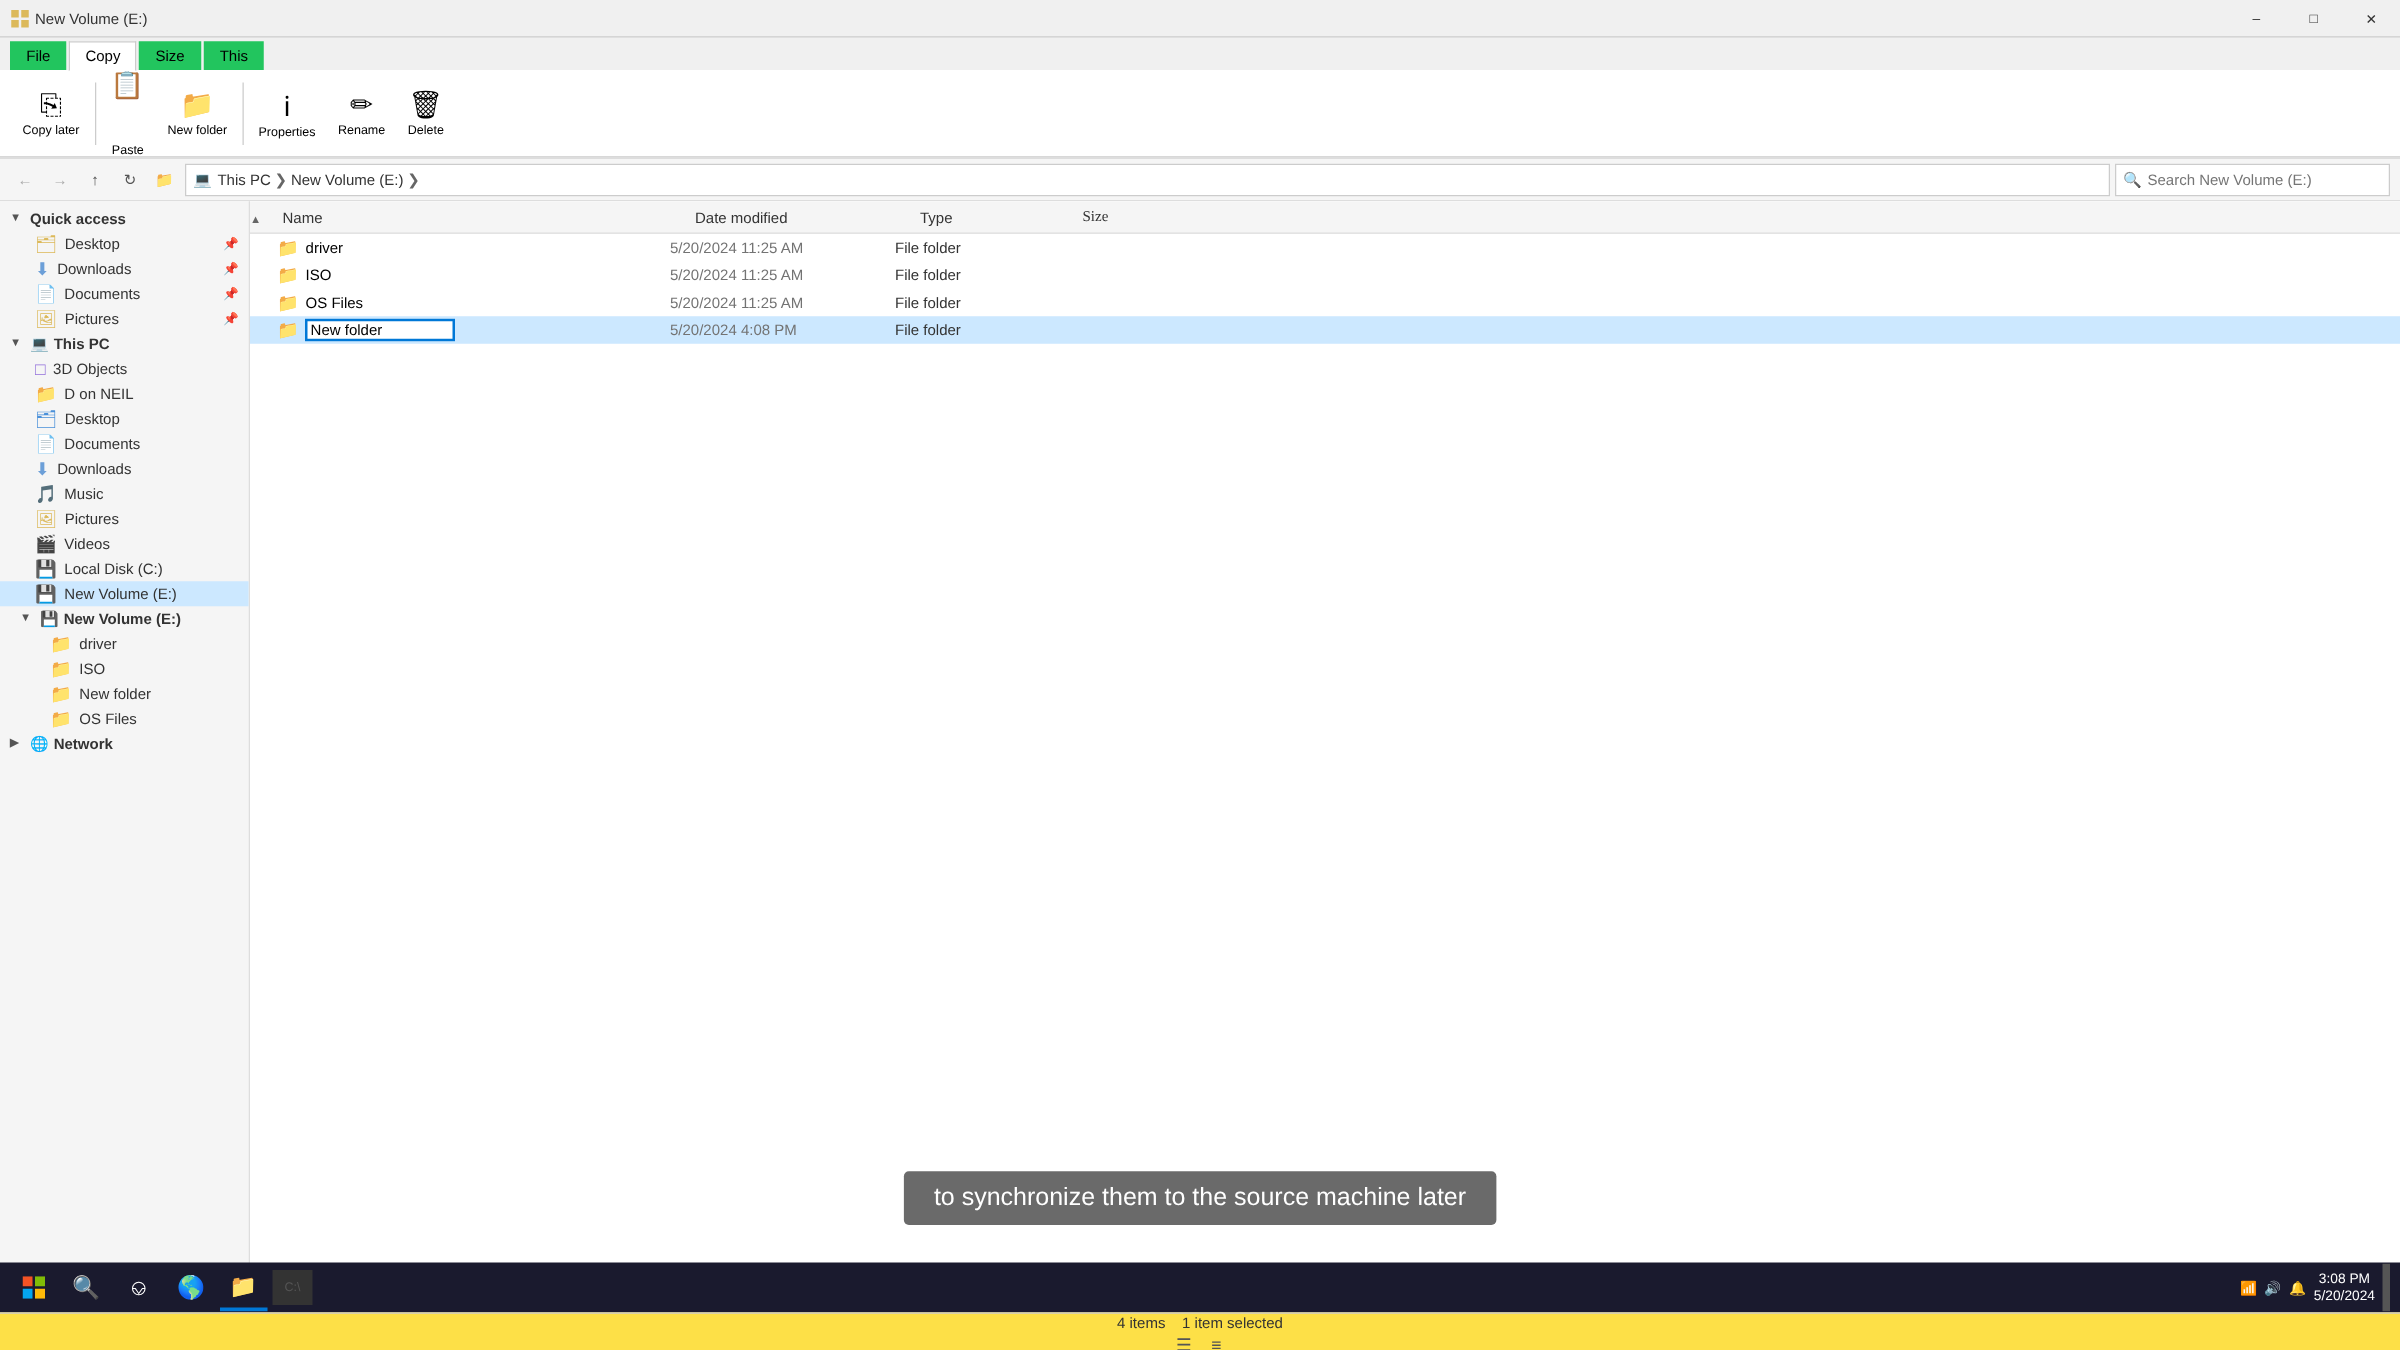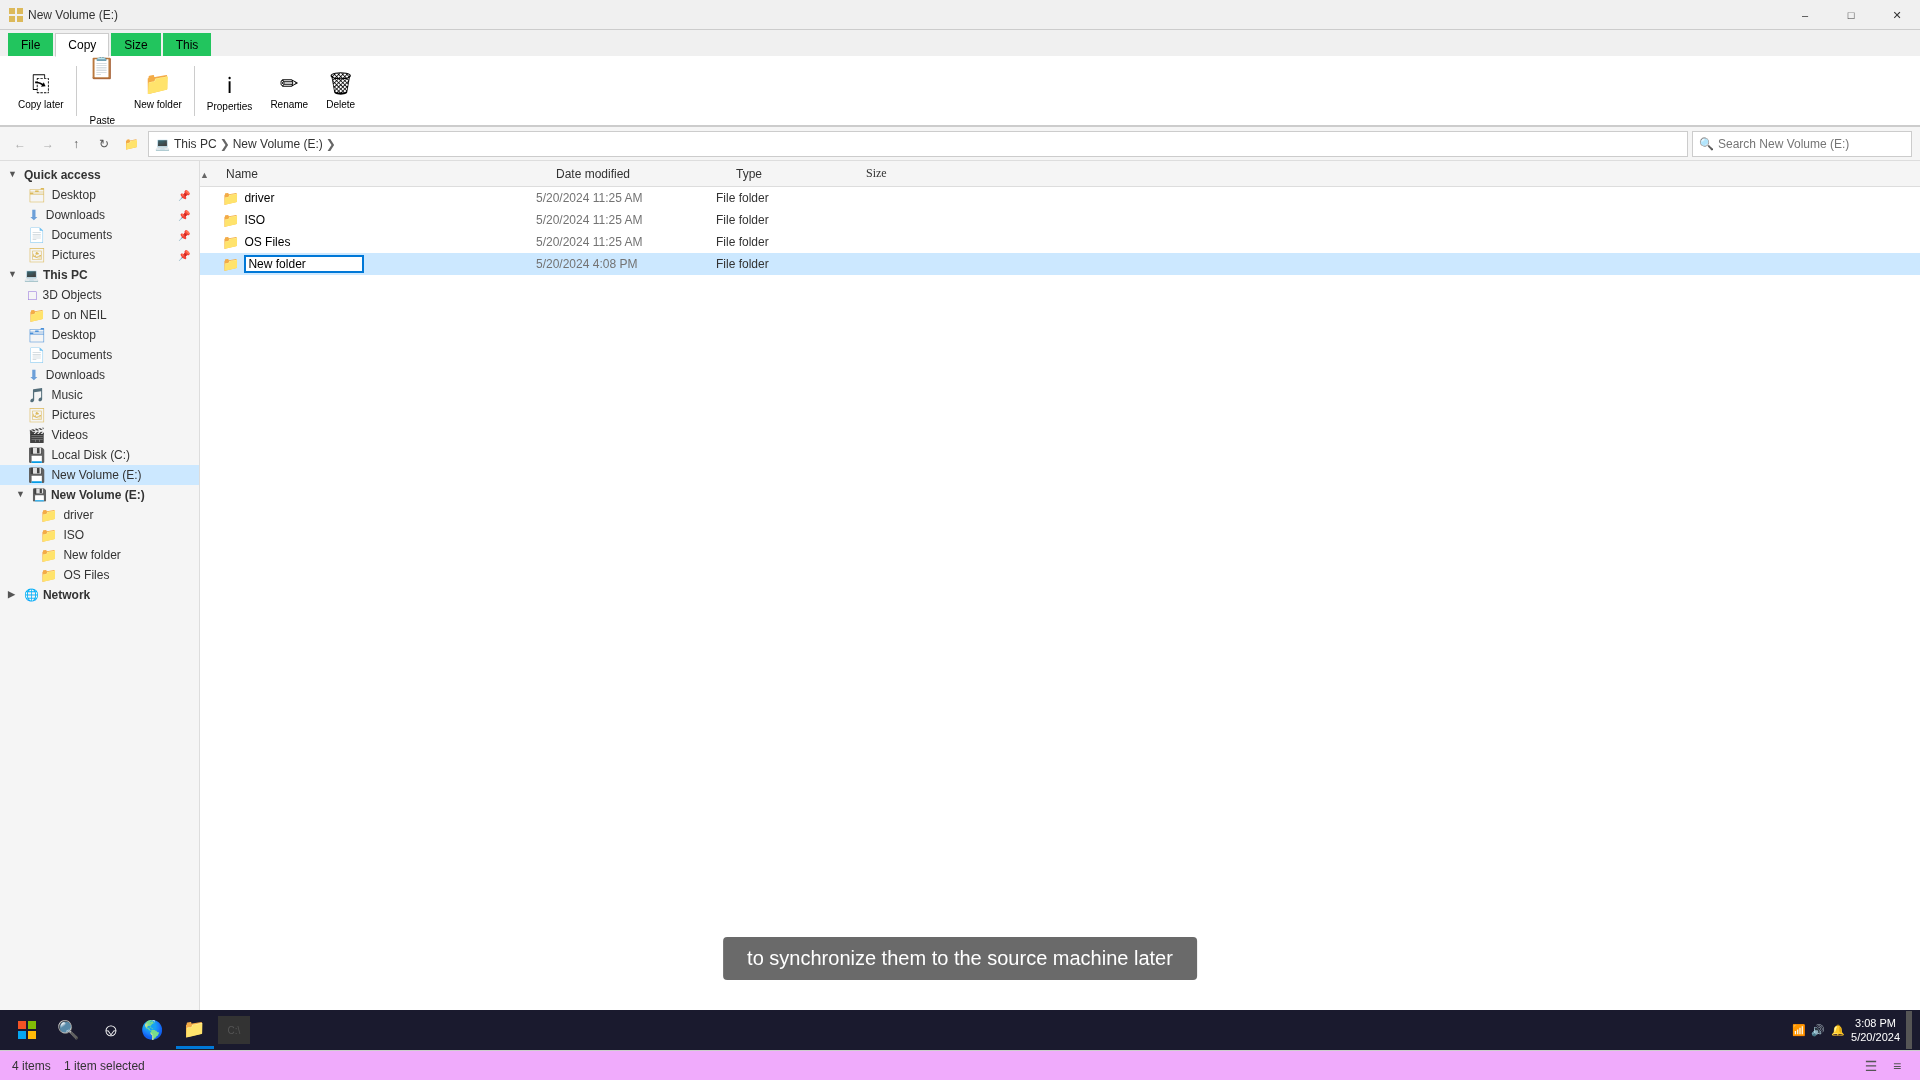--- a/index.html
+++ b/index.html
@@ -245,32 +245,33 @@
       font-size: 12px;
       width: 120px;
       padding: 0 2px;
       outline: none;
       height: 18px;
     }
 
     
     #status-bar {
       height: 30px;
-      background: #f0abfc;
+      background: #fde047;
       border-top: 1px solid #ccc;
       display: flex;
       align-items: center;
       padding: 0 12px;
       font-size: 12px;
       color: #333;
       justify-content: space-between;
       position: absolute;
       bottom: 0;
       left: 0;
       right: 0;
+      flex-direction: column;
     }
     .status-right {
       display: flex;
       gap: 4px;
       align-items: center;
     }
     .view-btn {
       width: 22px; height: 22px;
       display: flex; align-items: center; justify-content: center;
       cursor: pointer;

